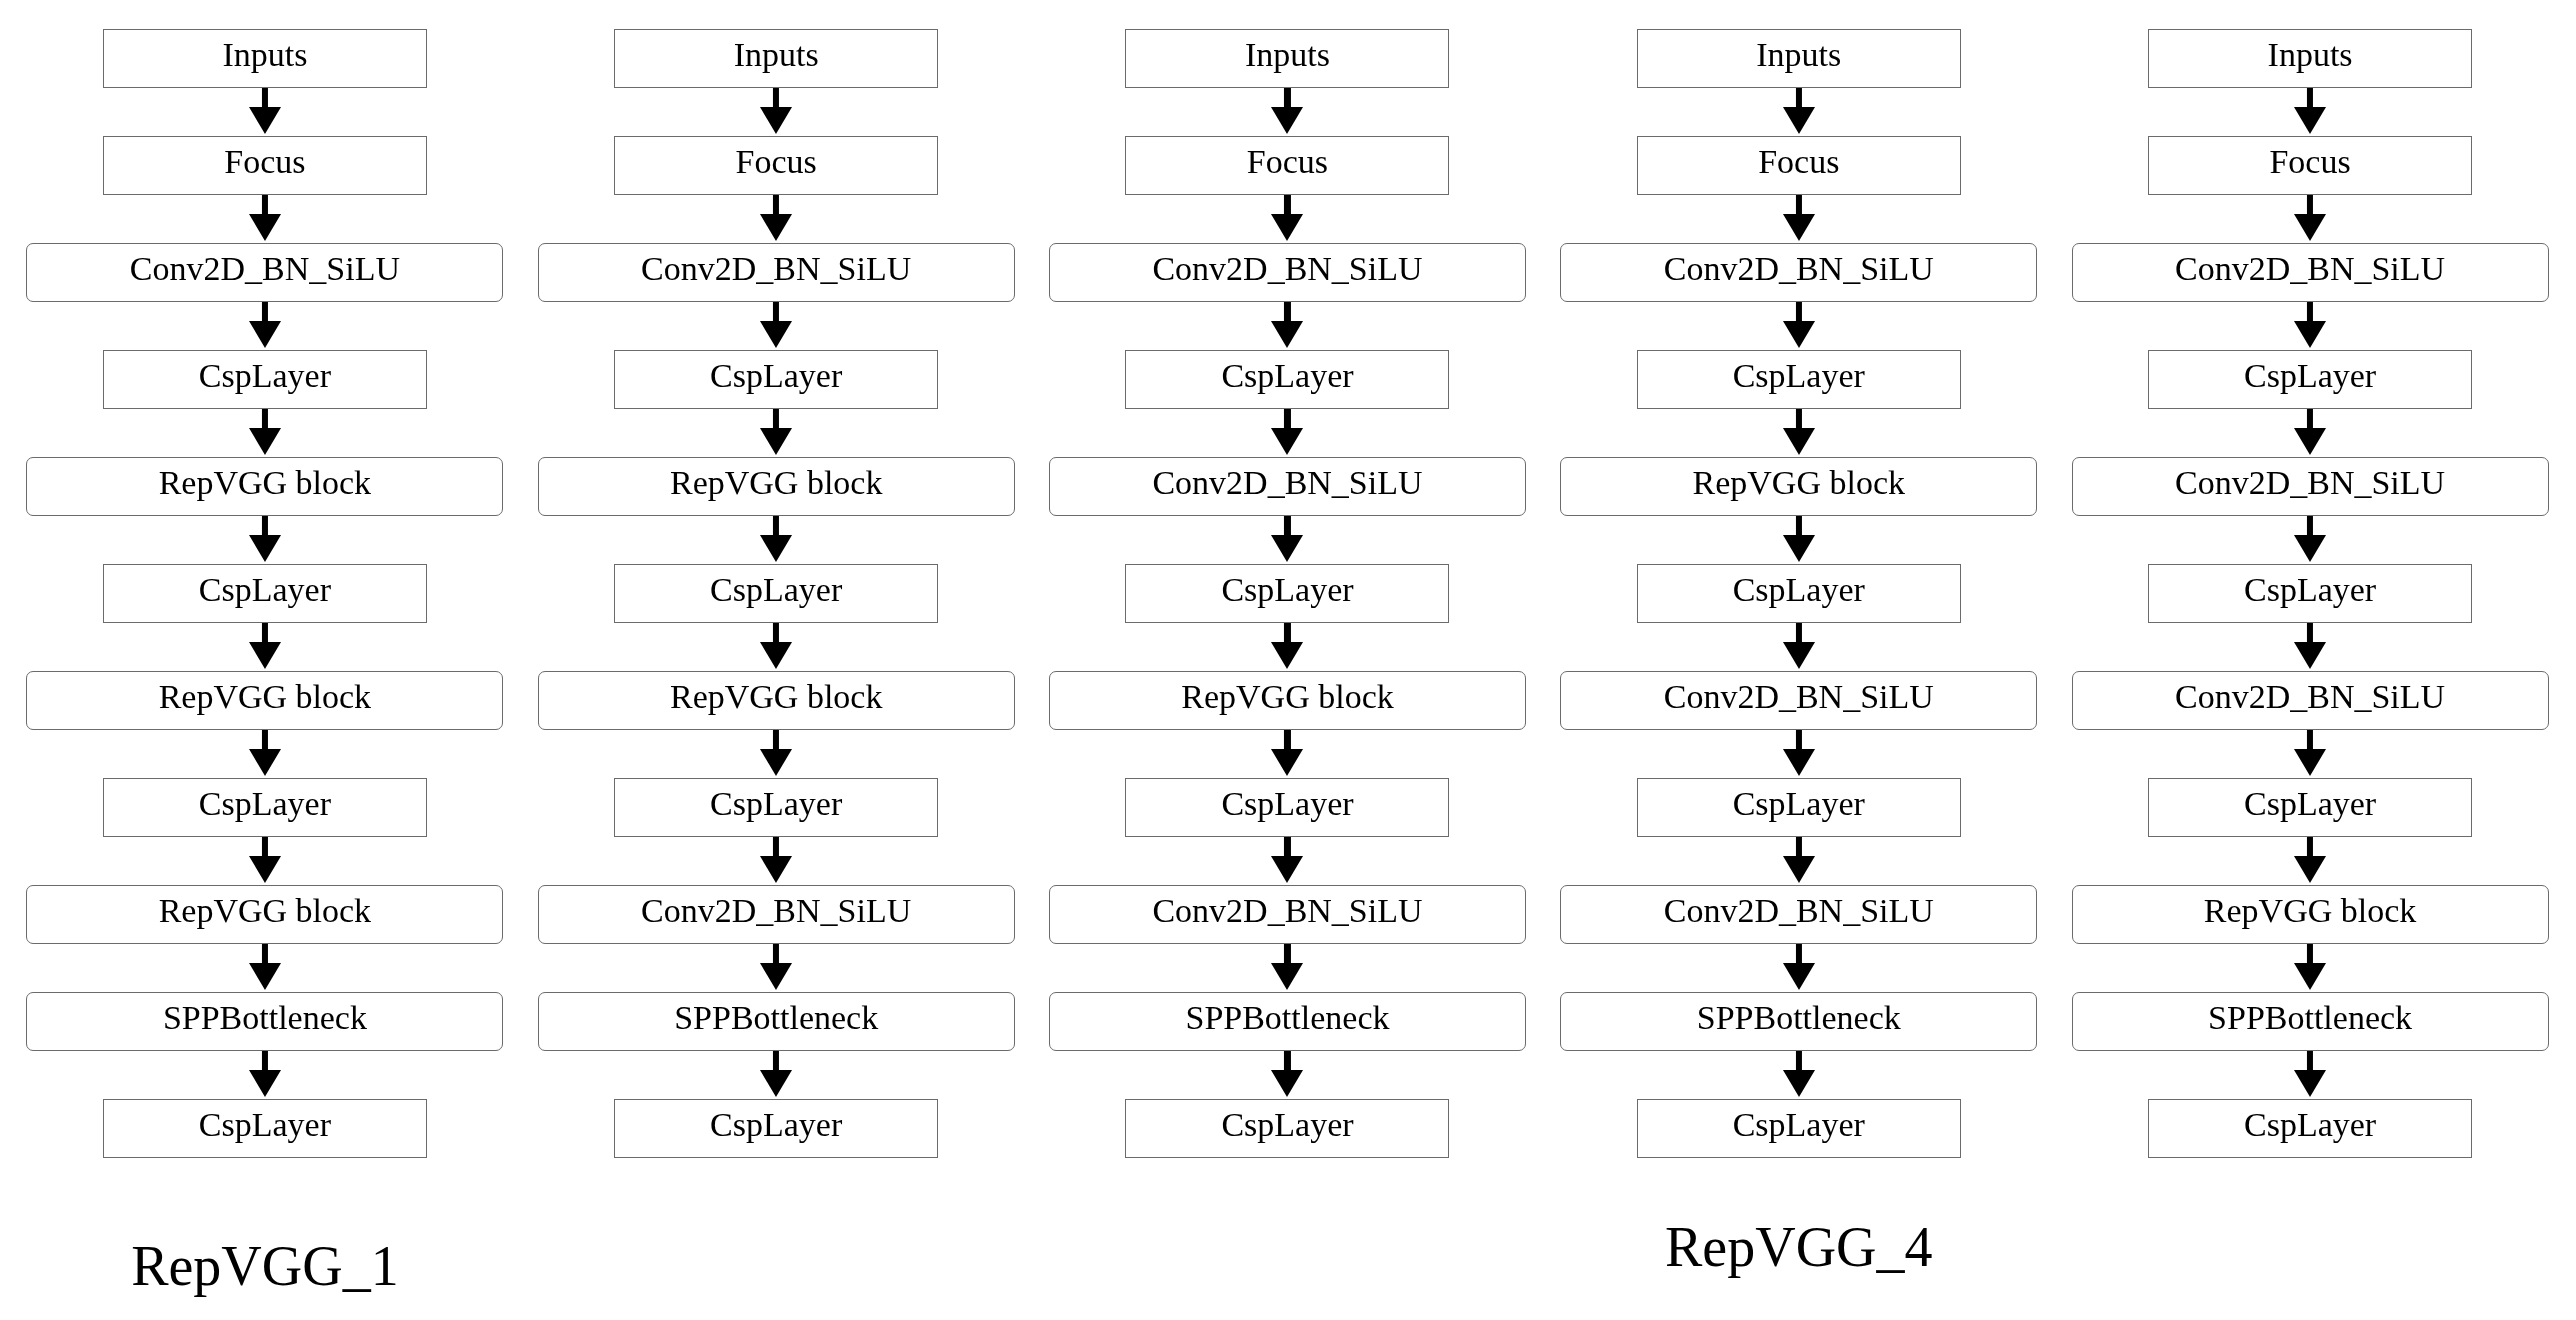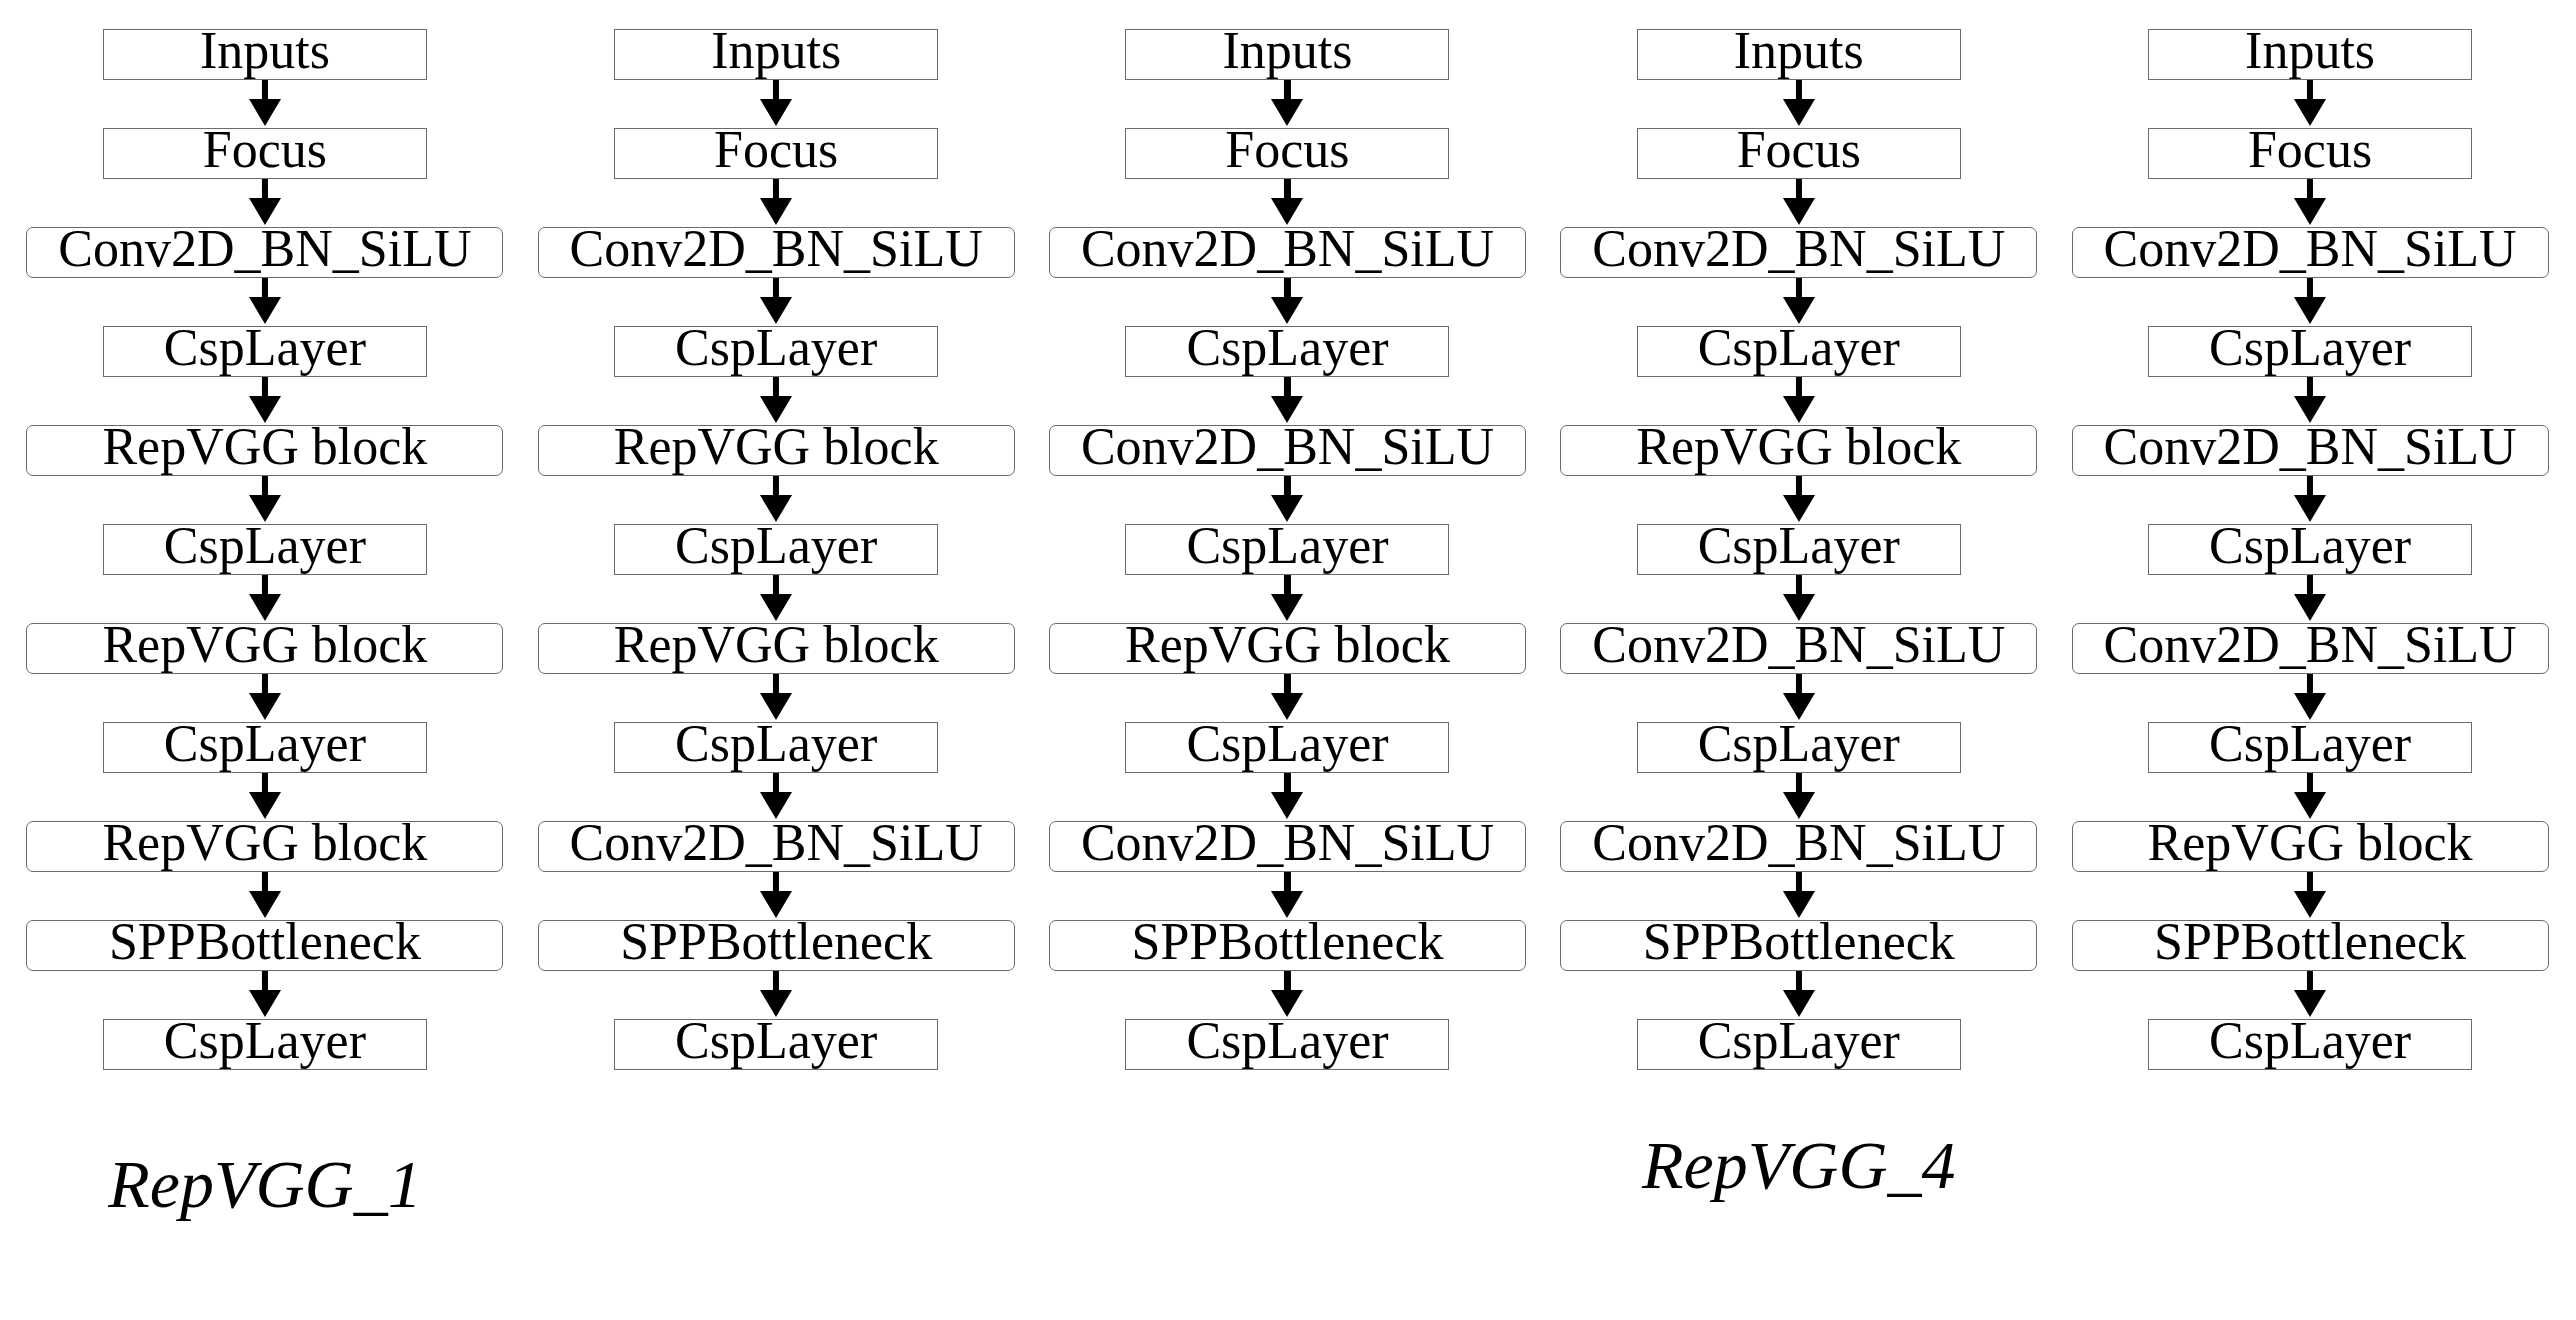--- a/index.html
+++ b/index.html
@@ -18,27 +18,27 @@
     gap: 23.5px;
   }
   .col {
     width: 488px;
     display: flex;
     flex-direction: column;
     align-items: center;
   }
   .node {
     box-sizing: border-box;
-    height: 51px;
+    height: 59px;
     border: 1.7px solid #6b6b6b;
     background: #ffffff;
     display: flex;
     align-items: center;
     justify-content: center;
-    font-size: 52px;
+    font-size: 34px;
     line-height: 1;
     white-space: nowrap;
     padding-bottom: 8px;
   }
   .node.narrow { width: 324px; }
   .node.wide   { width: 477px; border-radius: 7px; }
   .arrow {
     position: relative;
     width: 52px;
     height: 48px;
@@ -60,25 +60,24 @@
     left: 50%;
     transform: translateX(-50%);
     top: 19px;
     width: 0;
     height: 0;
     border-left: 16.6px solid transparent;
     border-right: 16.6px solid transparent;
     border-top: 27px solid #000;
   }
   .col-label {
-    font-size: 68px;
+    font-size: 56px;
     line-height: 1;
     margin-top: 80px;
     white-space: nowrap;
-    font-style: italic;
   }
   .col-label.raised { margin-top: 61px; }
 </style>
 </head>
 <body>
 
 <div class="figure">
   <div class="diagram">
 
     <div class="col">

